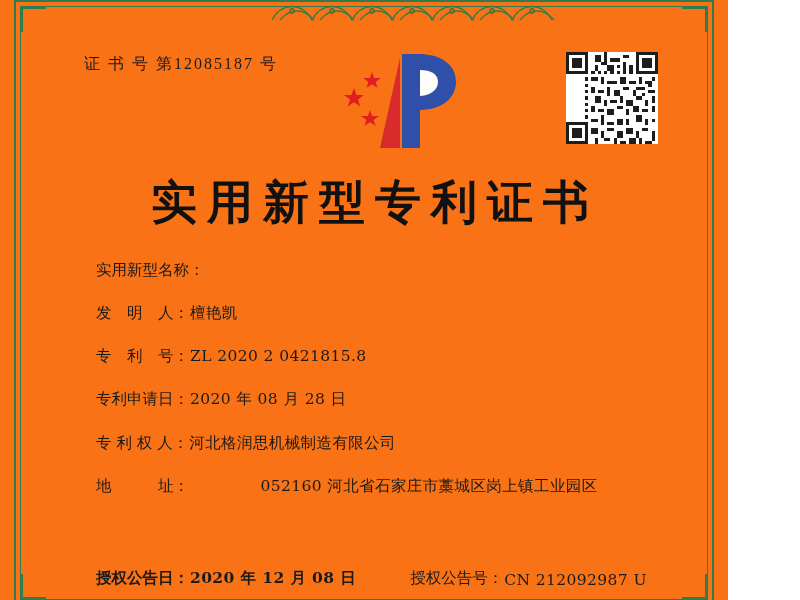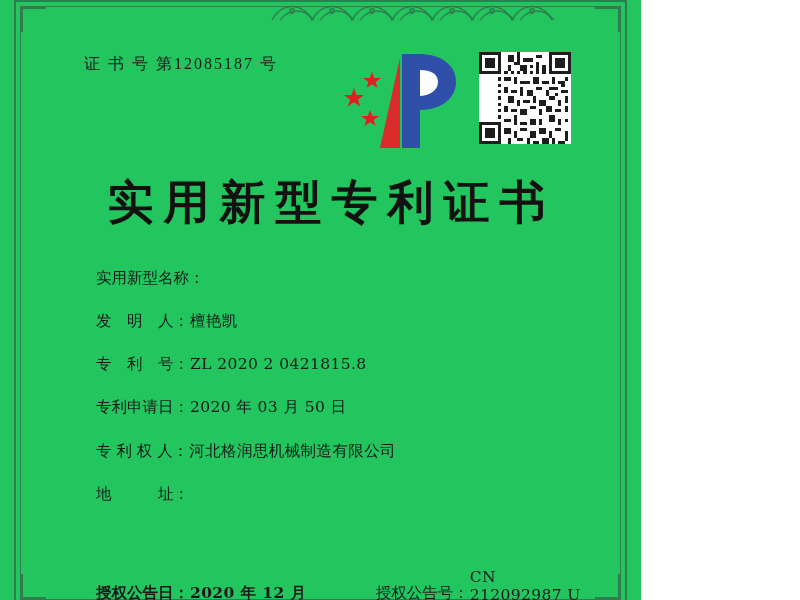--- a/index.html
+++ b/index.html
@@ -9,23 +9,23 @@
   body {
     width: 800px;
     height: 600px;
     background: #ffffff;
     font-family: "Liberation Serif", "DejaVu Serif", serif;
     overflow: hidden;
   }
 
   #certificate {
     position: relative;
-    width: 641px;
+    width: 728px;
     height: 600px;
-    background: #22c55e;
+    background: #f97316;
     box-sizing: border-box;
   }
 
   
   .border-outer {
     position: absolute;
     left: 14px;
     top: 0px;
     right: 14px;
     bottom: -6px;
@@ -111,21 +111,21 @@
     font-weight: bold;
     color: #111;
     font-family: "DejaVu Serif", "Liberation Serif", serif;
     text-indent: 10px;
   }
 
   
   .fields {
     position: absolute;
     left: 96px;
-    top: 268px;
+    top: 260px;
     right: 60px;
   }
   .field-row {
     display: flex;
     align-items: baseline;
     margin-bottom: 23px;
     font-size: 15.5px;
     color: #1a1a1a;
     line-height: 1.3;
   }
@@ -338,32 +338,33 @@
 
     <div class="field-row">
       <span class="field-label">专　利　号</span>
       <span class="field-colon">：</span>
       <span class="field-value">ZL 2020 2 0421815.8</span>
     </div>
 
     <div class="field-row">
       <span class="field-label">专利申请日</span>
       <span class="field-colon">：</span>
-      <span class="field-value">2020 年 03 月 50 日</span>
+      <span class="field-value">2020 年 08 月 28 日</span>
     </div>
 
     <div class="field-row">
       <span class="field-label">专 利 权 人</span>
       <span class="field-colon">：</span>
       <span class="field-value">河北格润思机械制造有限公司</span>
     </div>
 
     <div class="field-row last">
       <span class="field-label">地　　　址</span>
       <span class="field-colon">：</span>
+      <span class="field-value">052160 河北省石家庄市藁城区岗上镇工业园区</span>
     </div>
 
   </div>
 
   <div class="footer-row">
     <div class="footer-left">
       <span class="field-label">授权公告日</span>
       <span class="field-colon">：</span>
       <span class="field-value">2020 年 12 月 08 日</span>
     </div>

